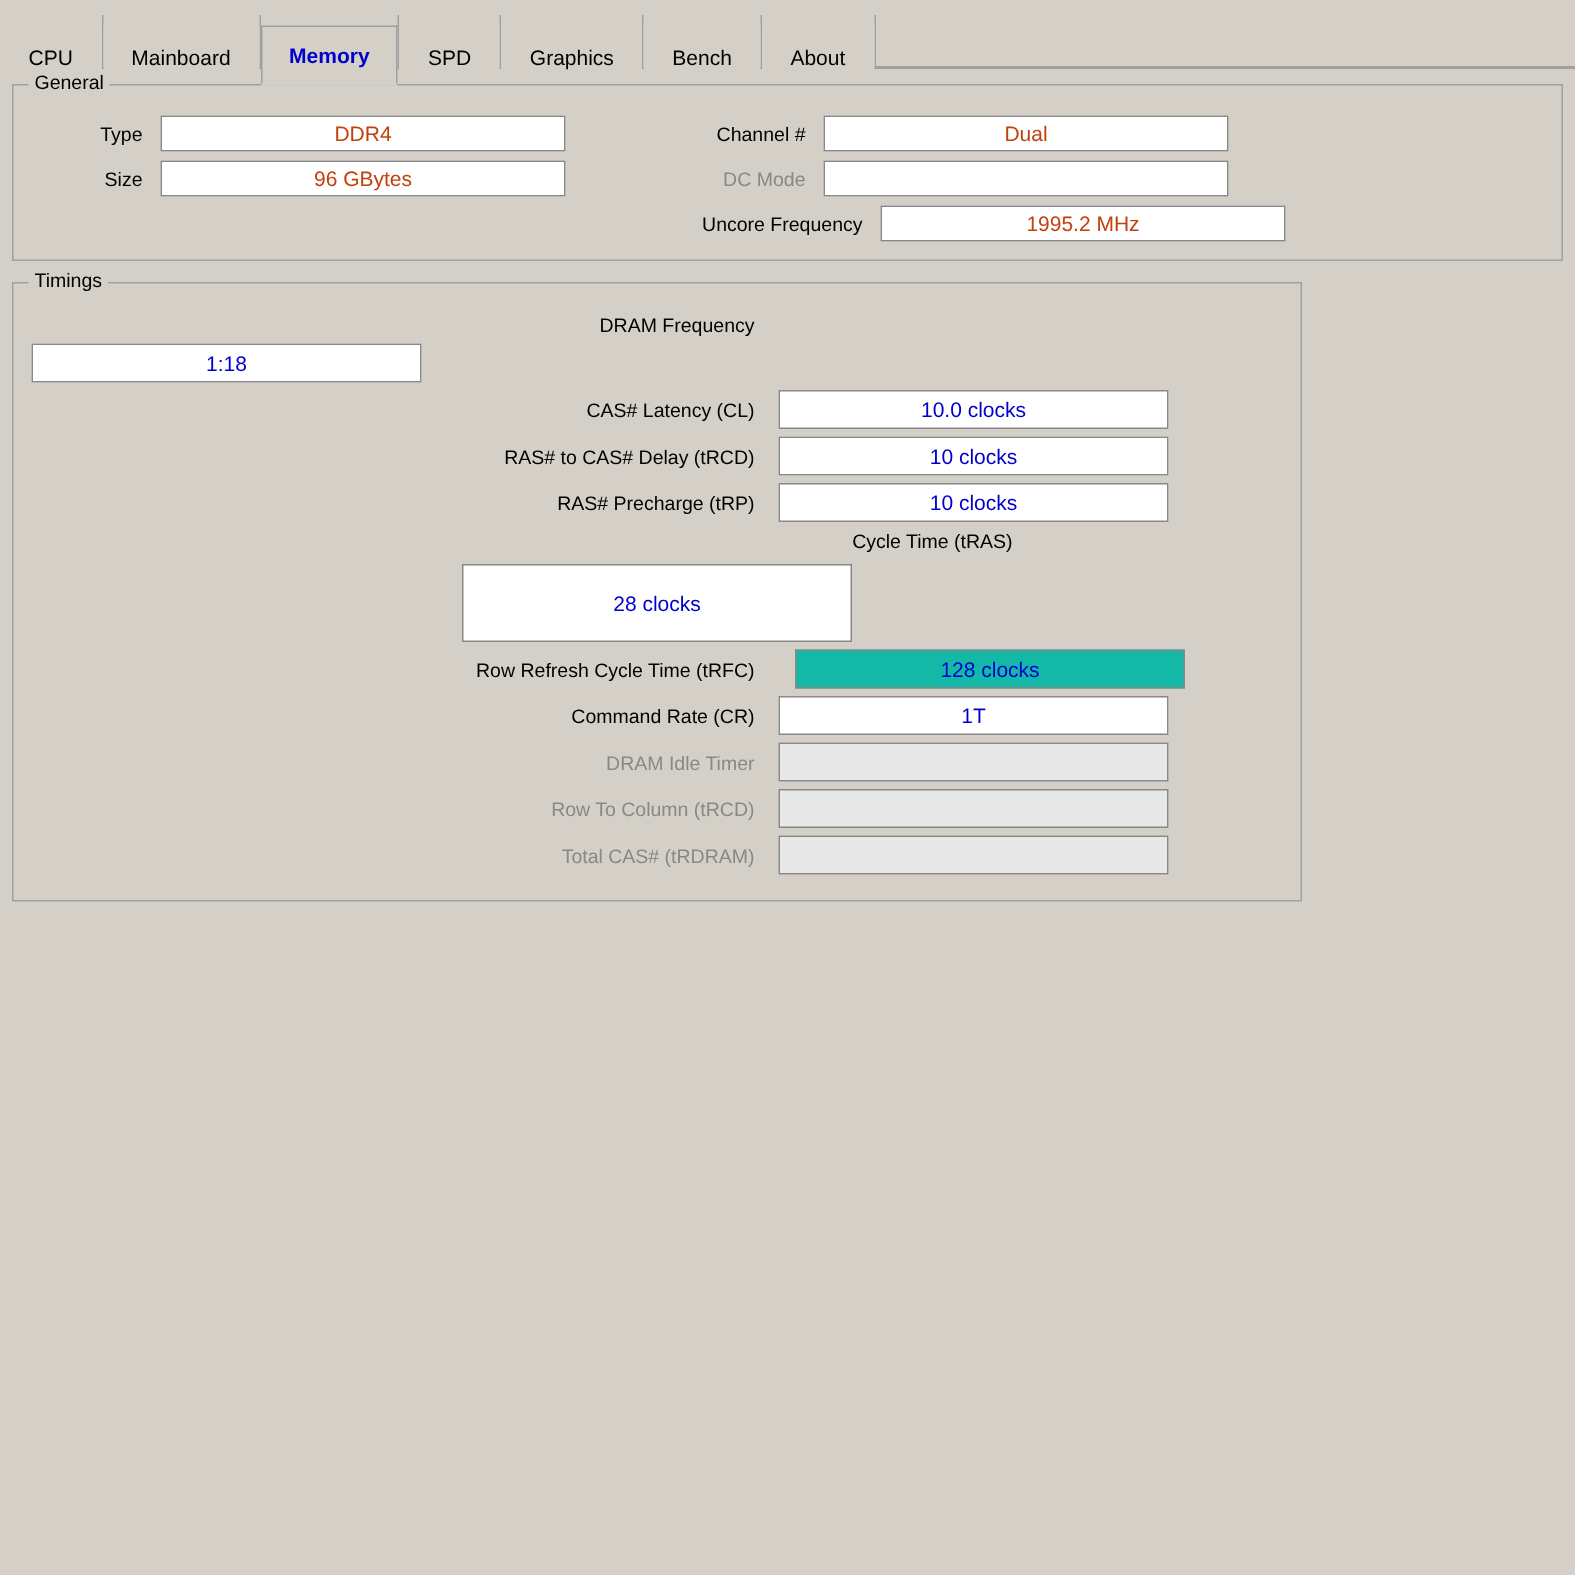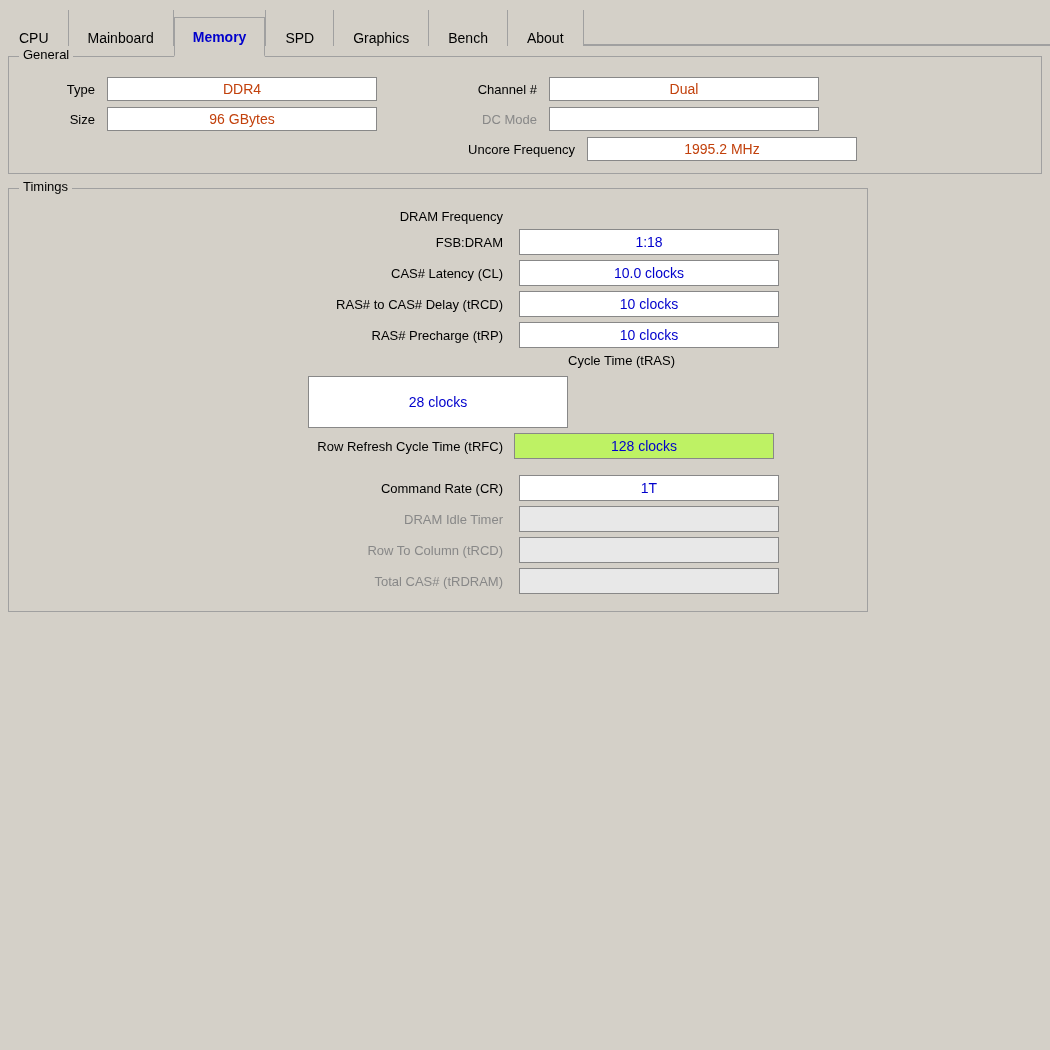--- a/index.html
+++ b/index.html
@@ -165,42 +165,41 @@
   </div>
 
   <div class="group-box" style="max-width: 860px;">
     <span class="group-box-title">Timings</span>
 
     <div id="timings-rows" style="margin-top: 10px;">
     <div style="display: flex; align-items: center; gap: 8px; margin-bottom: 5px;">
           <span style="width: 490px; text-align: right; font-size: 13px; color: rgb(0, 0, 0); padding-right: 8px;">DRAM Frequency</span>
         </div>
         <div style="display: flex; align-items: center; gap: 8px; margin-bottom: 5px;">
-          <span style="width: 490px; text-align: right; font-size: 13px; color: rgb(0, 0, 0); padding-right: 8px;">FSB:DRAM</span>
           <div style="width: 260px; border: 1px solid rgb(136, 136, 136); background: rgb(255, 255, 255); padding: 3px 8px; font-size: 14px; color: rgb(0, 0, 204); text-align: center; min-height: 26px; display: flex; align-items: center; justify-content: center;">1:18</div>
         </div>
         <div style="display: flex; align-items: center; gap: 8px; margin-bottom: 5px;">
           <span style="width: 490px; text-align: right; font-size: 13px; color: rgb(0, 0, 0); padding-right: 8px;">CAS# Latency (CL)</span>
           <div style="width: 260px; border: 1px solid rgb(136, 136, 136); background: rgb(255, 255, 255); padding: 3px 8px; font-size: 14px; color: rgb(0, 0, 204); text-align: center; min-height: 26px; display: flex; align-items: center; justify-content: center;">10.0 clocks</div>
         </div>
         <div style="display: flex; align-items: center; gap: 8px; margin-bottom: 5px;">
           <span style="width: 490px; text-align: right; font-size: 13px; color: rgb(0, 0, 0); padding-right: 8px;">RAS# to CAS# Delay (tRCD)</span>
           <div style="width: 260px; border: 1px solid rgb(136, 136, 136); background: rgb(255, 255, 255); padding: 3px 8px; font-size: 14px; color: rgb(0, 0, 204); text-align: center; min-height: 26px; display: flex; align-items: center; justify-content: center;">10 clocks</div>
         </div>
         <div style="display: flex; align-items: center; gap: 8px; margin-bottom: 5px;">
           <span style="width: 490px; text-align: right; font-size: 13px; color: rgb(0, 0, 0); padding-right: 8px;">RAS# Precharge (tRP)</span>
           <div style="width: 260px; border: 1px solid rgb(136, 136, 136); background: rgb(255, 255, 255); padding: 3px 8px; font-size: 14px; color: rgb(0, 0, 204); text-align: center; min-height: 26px; display: flex; align-items: center; justify-content: center;">10 clocks</div>
         </div>
         <div style="display: flex; align-items: center; gap: 8px; margin-bottom: 5px; flex-direction: column;">
           <span style="width: 490px; text-align: right; font-size: 13px; color: rgb(0, 0, 0); padding-right: 8px;">Cycle Time (tRAS)</span>
           <div style="width: 260px; border: 1px solid rgb(136, 136, 136); background: rgb(255, 255, 255); padding: 17px 8px; font-size: 14px; color: rgb(0, 0, 204); text-align: center; min-height: 26px; display: flex; align-items: center; justify-content: center;">28 clocks</div>
         </div>
-        <div style="display: flex; align-items: center; gap: 3px; margin-bottom: 16px;">
+        <div style="display: flex; align-items: center; gap: 19px; margin-bottom: 5px;">
           <span style="width: 490px; text-align: right; font-size: 13px; color: rgb(0, 0, 0); padding-right: 8px;">Row Refresh Cycle Time (tRFC)</span>
-          <div style="width: 260px; border: 1px solid rgb(136, 136, 136); background: #bef264; padding: 3px 8px; font-size: 14px; color: rgb(0, 0, 204); text-align: center; min-height: 26px; display: flex; align-items: center; justify-content: center;">128 clocks</div>
+          <div style="width: 260px; border: 1px solid rgb(136, 136, 136); background: #14b8a6; padding: 3px 8px; font-size: 14px; color: rgb(0, 0, 204); text-align: center; min-height: 26px; display: flex; align-items: center; justify-content: center;">128 clocks</div>
         </div>
         <div style="display: flex; align-items: center; gap: 8px; margin-bottom: 5px;">
           <span style="width: 490px; text-align: right; font-size: 13px; color: rgb(0, 0, 0); padding-right: 8px;">Command Rate (CR)</span>
           <div style="width: 260px; border: 1px solid rgb(136, 136, 136); background: rgb(255, 255, 255); padding: 3px 8px; font-size: 14px; color: rgb(0, 0, 204); text-align: center; min-height: 26px; display: flex; align-items: center; justify-content: center;">1T</div>
         </div>
         <div style="display: flex; align-items: center; gap: 8px; margin-bottom: 5px;">
           <span style="width: 490px; text-align: right; font-size: 13px; color: rgb(136, 136, 136); padding-right: 8px;">DRAM Idle Timer</span>
           <div style="width: 260px; border: 1px solid rgb(136, 136, 136); background: rgb(232, 232, 232); padding: 3px 8px; font-size: 14px; color: rgb(0, 0, 204); text-align: center; min-height: 26px; display: flex; align-items: center; justify-content: center;"></div>
         </div>
         <div style="display: flex; align-items: center; gap: 8px; margin-bottom: 5px;">

